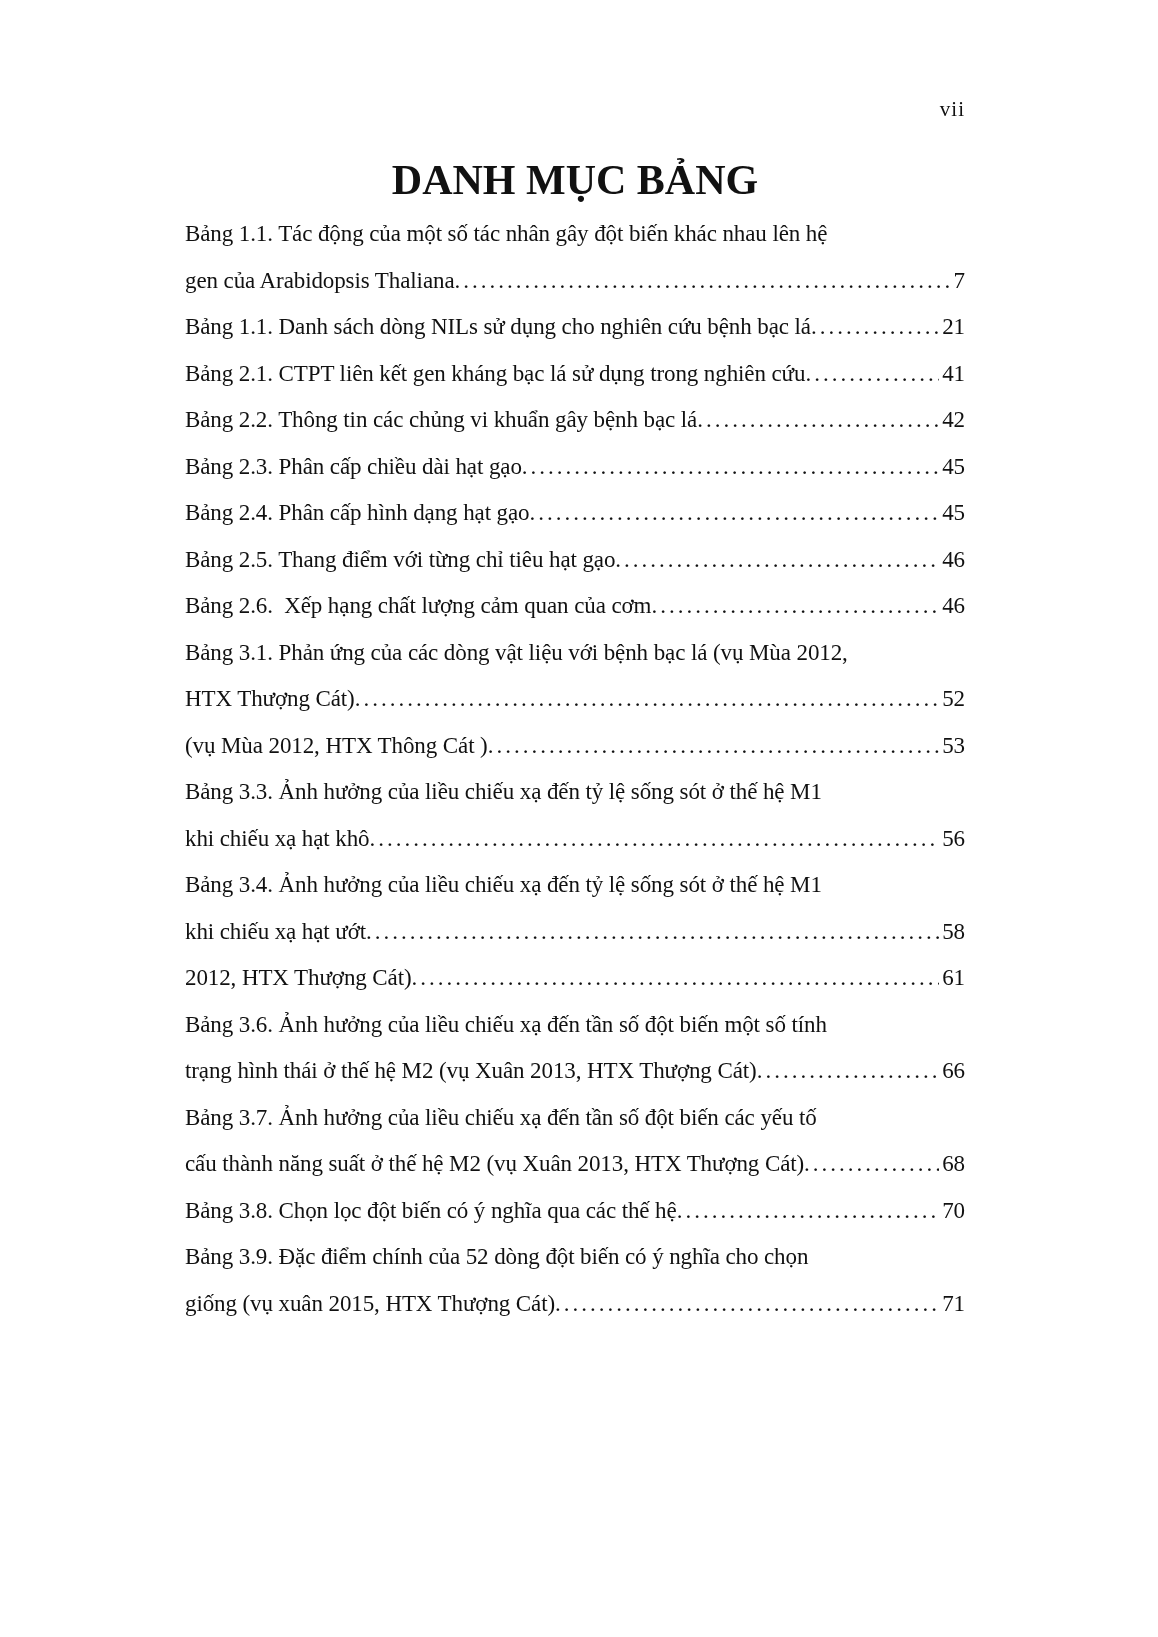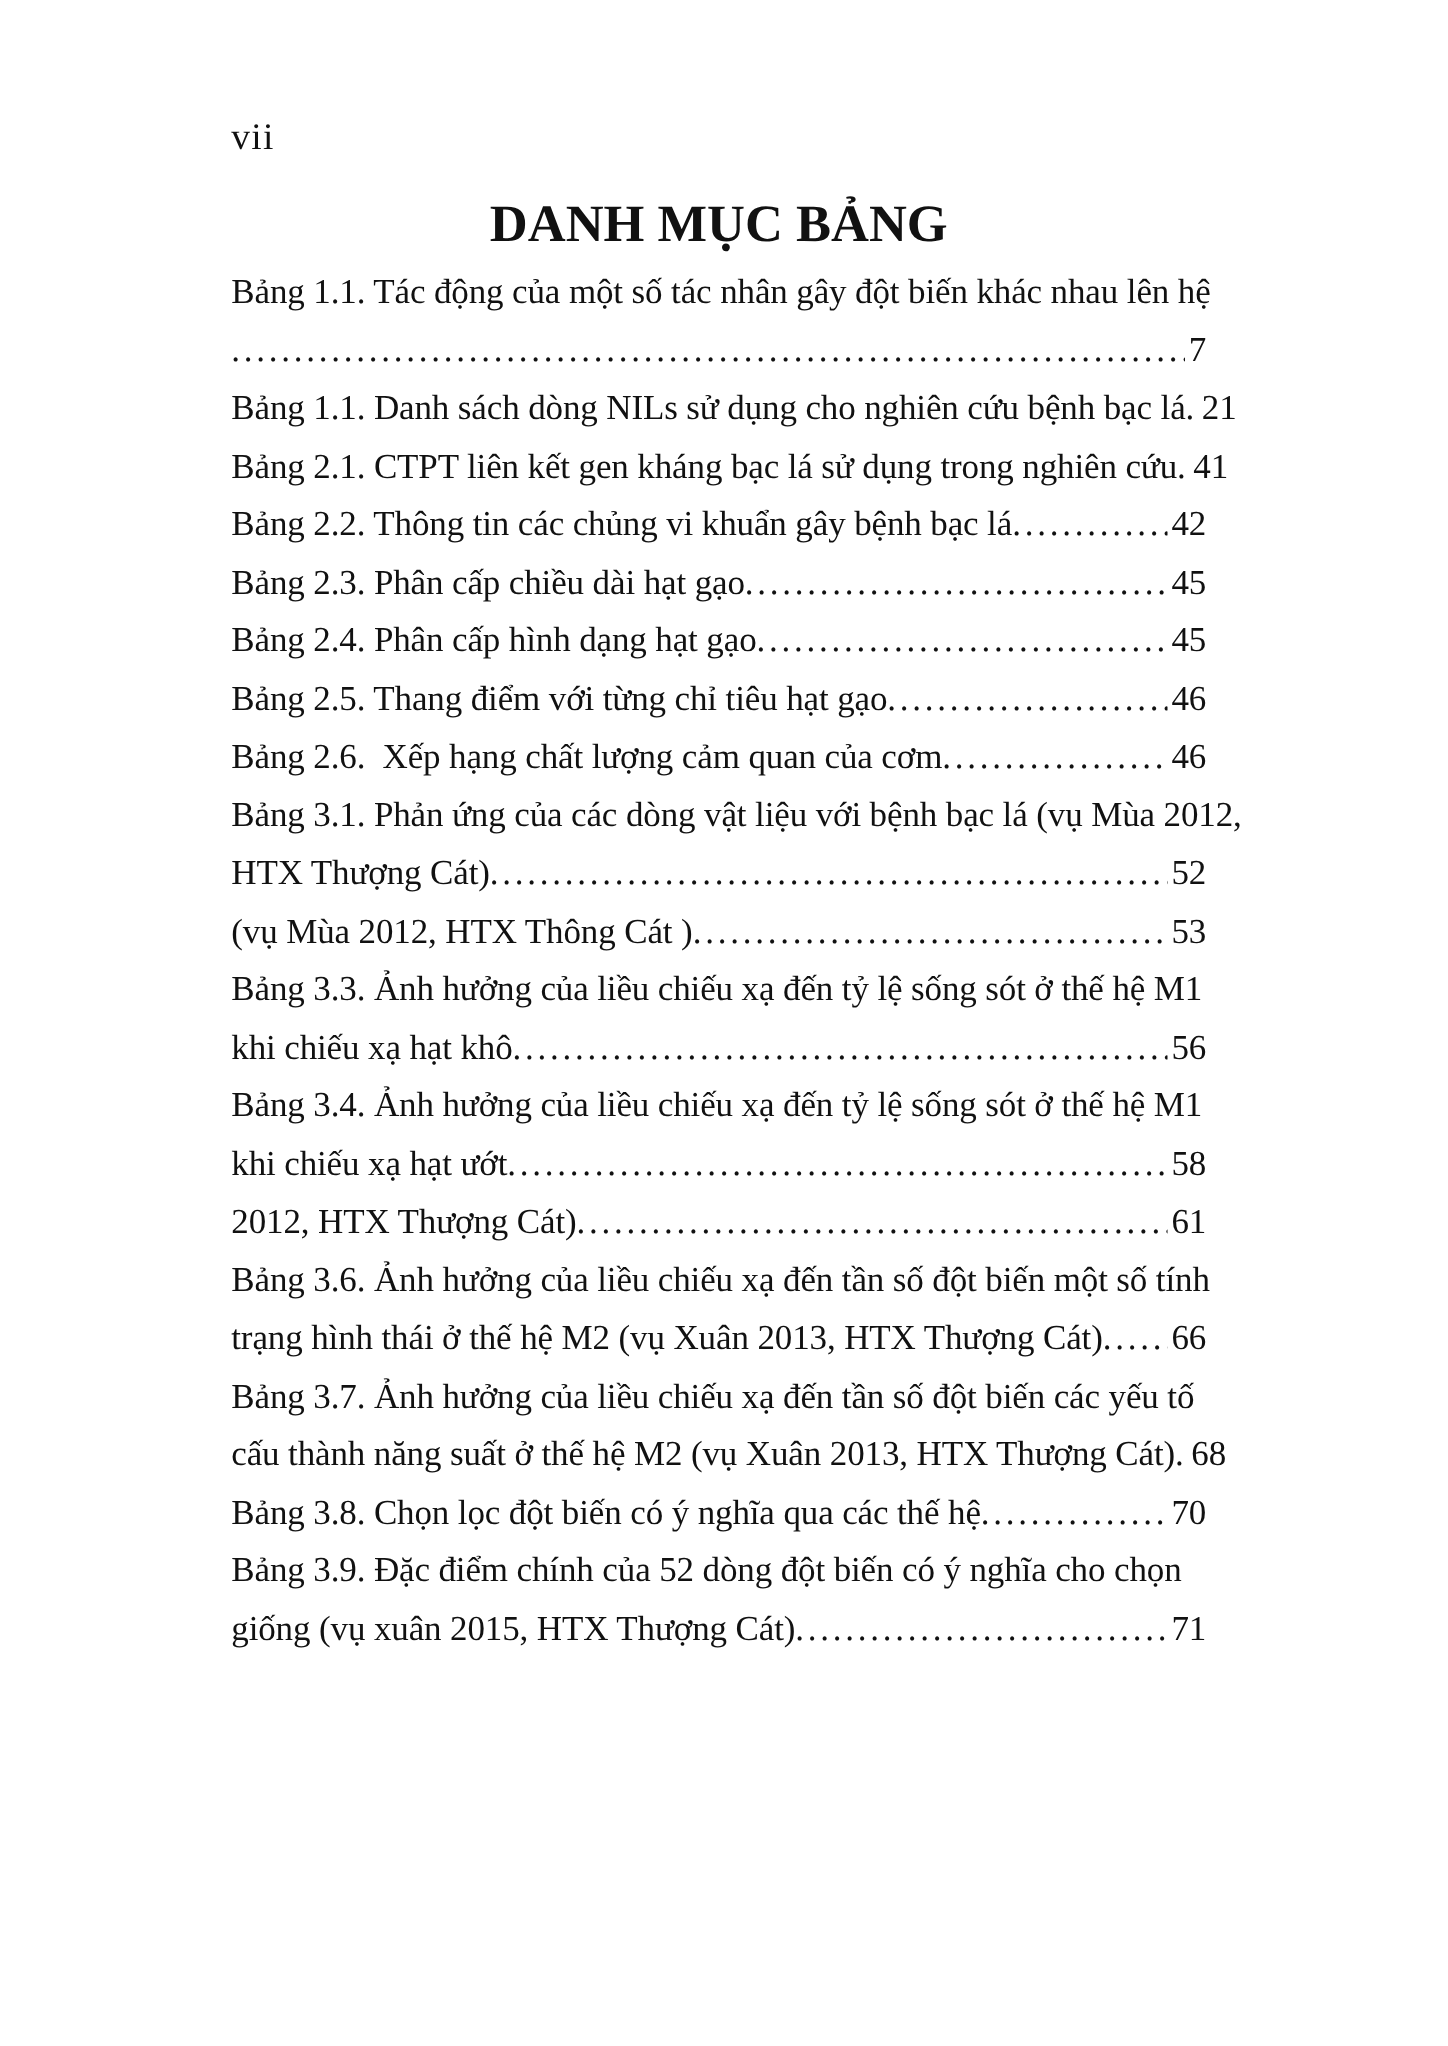--- a/index.html
+++ b/index.html
@@ -15,40 +15,40 @@
     overflow: hidden;
   }
   .content {
     position: absolute;
     left: 185px;
     top: 0;
     width: 780px;
   }
   .page-number {
     margin-top: 86px;
-    text-align: left;
-    font-size: 30px;
+    text-align: right;
+    font-size: 21px;
     line-height: 47px;
     letter-spacing: 1px;
   }
   .doc-title {
     margin-top: 24px;
     text-align: center;
     font-size: 42px;
     line-height: 47px;
     font-weight: bold;
   }
   .toc {
     margin-top: 7px;
   }
   .toc-line {
     display: block;
     height: 46.5px;
     line-height: 46.5px;
-    font-size: 28px;
+    font-size: 23px;
     letter-spacing: -0.1px;
     white-space: pre;
   }
   .toc-line-final {
     display: flex;
     align-items: baseline;
   }
   .toc-text {
     flex: 0 1 auto;
     white-space: pre;
@@ -72,21 +72,21 @@
 </head>
 <body>
 
 <div class="page">
   <div class="content">
     <div class="page-number">vii</div>
     <h1 class="doc-title">DANH MỤC BẢNG</h1>
     <div class="toc">
         <div class="toc-entry">
           <div class="toc-line"><span class="toc-text">Bảng 1.1. Tác động của một số tác nhân gây đột biến khác nhau lên hệ</span></div>
-          <div class="toc-line toc-line-final"><span class="dot-leader"></span><span class="toc-page">7</span></div>
+          <div class="toc-line toc-line-final"><span class="toc-text">gen của Arabidopsis Thaliana</span><span class="dot-leader"></span><span class="toc-page">7</span></div>
         </div>
         <div class="toc-entry">
           <div class="toc-line toc-line-final"><span class="toc-text">Bảng 1.1. Danh sách dòng NILs sử dụng cho nghiên cứu bệnh bạc lá</span><span class="dot-leader"></span><span class="toc-page">21</span></div>
         </div>
         <div class="toc-entry">
           <div class="toc-line toc-line-final"><span class="toc-text">Bảng 2.1. CTPT liên kết gen kháng bạc lá sử dụng trong nghiên cứu</span><span class="dot-leader"></span><span class="toc-page">41</span></div>
         </div>
         <div class="toc-entry">
           <div class="toc-line toc-line-final"><span class="toc-text">Bảng 2.2. Thông tin các chủng vi khuẩn gây bệnh bạc lá</span><span class="dot-leader"></span><span class="toc-page">42</span></div>
         </div>

